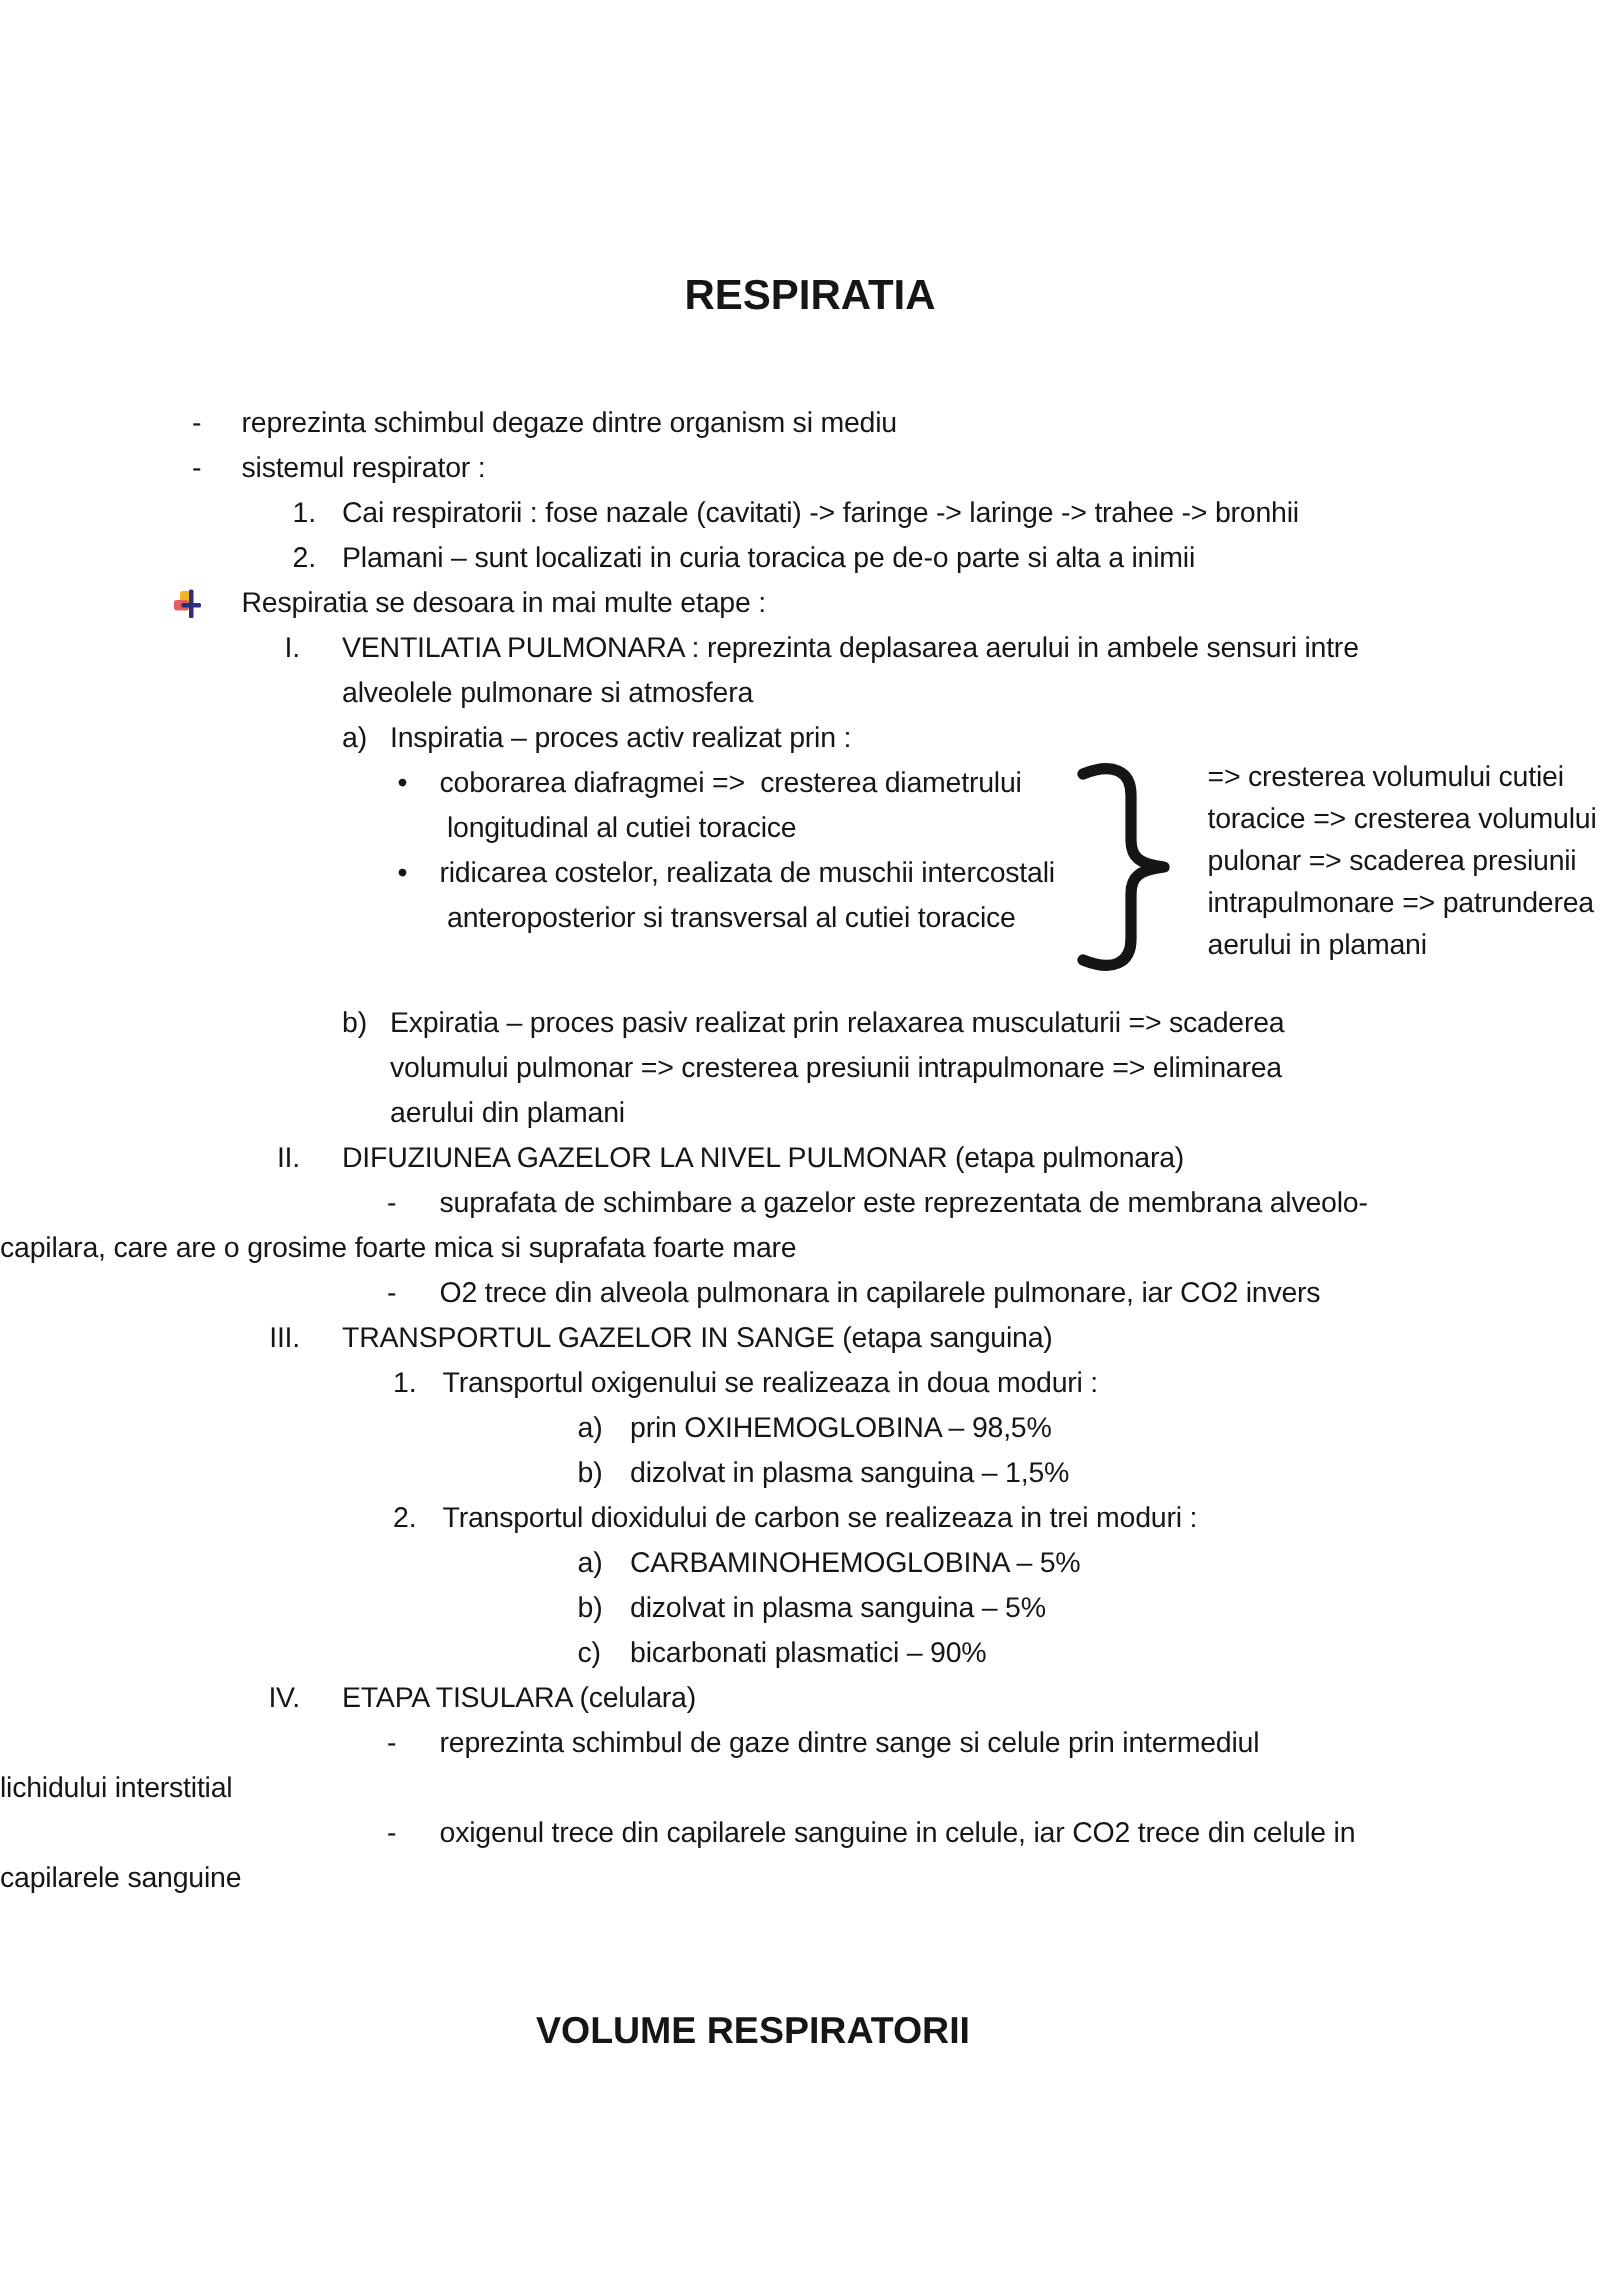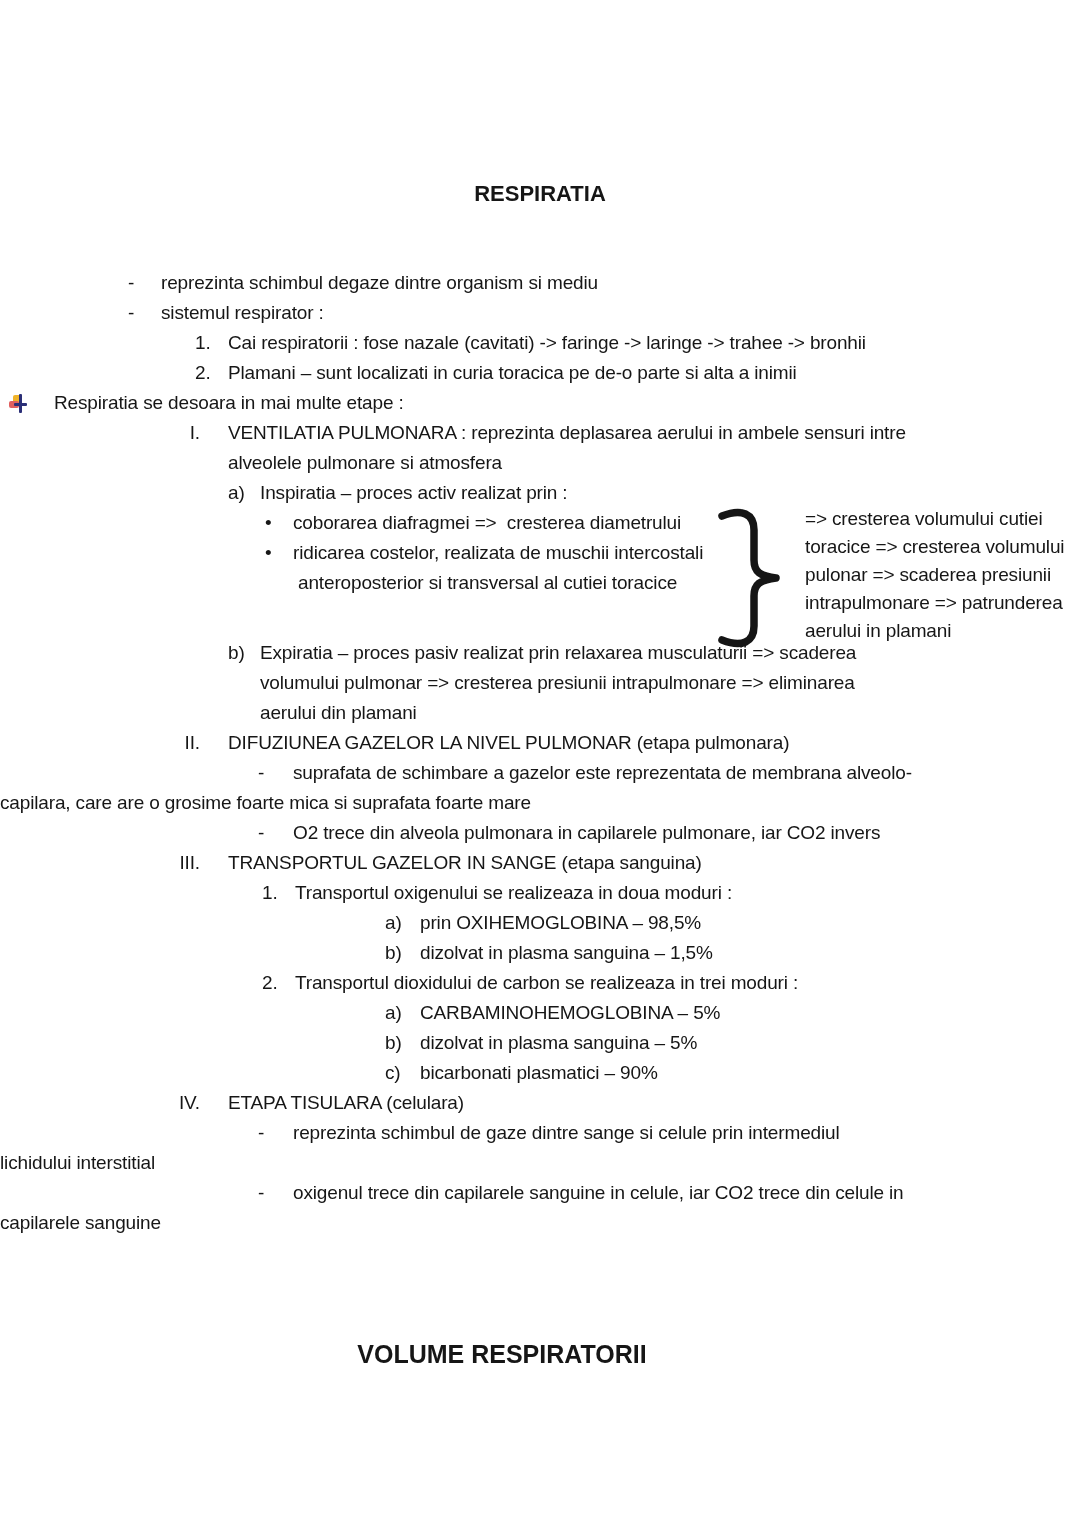--- a/index.html
+++ b/index.html
@@ -9,35 +9,35 @@
     background:#ffffff;
     font-family:"Liberation Sans","DejaVu Sans",sans-serif;
     color:#161616;
     font-size:19px;
     letter-spacing:-0.15px;
     overflow:hidden;
   }
   .doc-title{
     position:absolute;top:181px;left:0;width:1080px;
     text-align:center;
-    font-size:22px;font-weight:bold;letter-spacing:0;
+    font-size:28px;font-weight:bold;letter-spacing:0;
   }
   .section2-title{
     position:absolute;top:1340px;left:0;width:1004px;
     text-align:center;
     font-size:25px;font-weight:bold;letter-spacing:0;
   }
   #lines{position:absolute;top:268px;left:0;width:929px;}
   .row{line-height:30px;white-space:pre-wrap;}
   .row .marker{display:inline-block;white-space:pre;}
   .row .txt{white-space:pre-wrap;}
   .spacer{height:40px;}
 
   .lvl-dash   {padding-left:128px;} .lvl-dash   .marker{width:33px;}
-  .lvl-icon   {} .lvl-icon   .marker{width:54px;}
+  .lvl-icon   {padding-left:107px;} .lvl-icon   .marker{width:54px;}
   .lvl-num1   {padding-left:195px;} .lvl-num1   .marker{width:33px;}
   .lvl-roman  {padding-left:160px;} .lvl-roman  .marker{width:40px;text-align:right;margin-right:28px;}
   .lvl-cont1  {padding-left:228px;}
   .lvl-alpha1 {padding-left:228px;} .lvl-alpha1 .marker{width:32px;}
   .lvl-contb  {padding-left:260px;}
   .lvl-bullet {padding-left:265px;} .lvl-bullet .marker{width:28px;}
   .lvl-contbul{padding-left:298px;}
   .lvl-dash2  {padding-left:258px;} .lvl-dash2  .marker{width:35px;}
   .lvl-contd2 {}
   .lvl-num2   {padding-left:262px;} .lvl-num2   .marker{width:33px;}
@@ -67,20 +67,21 @@
   <div id="lines">
       <div class="row lvl-dash"><span class="marker">-</span><span class="txt">reprezinta schimbul degaze dintre organism si mediu</span></div>
       <div class="row lvl-dash"><span class="marker">-</span><span class="txt">sistemul respirator :</span></div>
       <div class="row lvl-num1"><span class="marker">1.</span><span class="txt">Cai respiratorii : fose nazale (cavitati) -&gt; faringe -&gt; laringe -&gt; trahee -&gt; bronhii</span></div>
       <div class="row lvl-num1"><span class="marker">2.</span><span class="txt">Plamani – sunt localizati in curia toracica pe de-o parte si alta a inimii</span></div>
       <div class="row lvl-icon"><span class="marker"><span class="icon-bullet"><span class="ib-yellow"></span><span class="ib-red"></span><span class="ib-v"></span><span class="ib-h"></span></span></span><span class="txt">Respiratia se desoara in mai multe etape :</span></div>
       <div class="row lvl-roman"><span class="marker">I.</span><span class="txt">VENTILATIA PULMONARA : reprezinta deplasarea aerului in ambele sensuri intre</span></div>
       <div class="row lvl-cont1"><span class="txt">alveolele pulmonare si atmosfera</span></div>
       <div class="row lvl-alpha1"><span class="marker">a)</span><span class="txt">Inspiratia – proces activ realizat prin :</span></div>
       <div class="row lvl-bullet"><span class="marker">•</span><span class="txt">coborarea diafragmei =&gt;  cresterea diametrului</span></div>
+      <div class="row lvl-contbul"><span class="txt">longitudinal al cutiei toracice</span></div>
       <div class="row lvl-bullet"><span class="marker">•</span><span class="txt">ridicarea costelor, realizata de muschii intercostali</span></div>
       <div class="row lvl-contbul"><span class="txt">anteroposterior si transversal al cutiei toracice</span></div>
       <div class="spacer"></div>
       <div class="row lvl-alpha1"><span class="marker">b)</span><span class="txt">Expiratia – proces pasiv realizat prin relaxarea musculaturii =&gt; scaderea</span></div>
       <div class="row lvl-contb"><span class="txt">volumului pulmonar =&gt; cresterea presiunii intrapulmonare =&gt; eliminarea</span></div>
       <div class="row lvl-contb"><span class="txt">aerului din plamani</span></div>
       <div class="row lvl-roman"><span class="marker">II.</span><span class="txt">DIFUZIUNEA GAZELOR LA NIVEL PULMONAR (etapa pulmonara)</span></div>
       <div class="row lvl-dash2"><span class="marker">-</span><span class="txt">suprafata de schimbare a gazelor este reprezentata de membrana alveolo-</span></div>
       <div class="row lvl-contd2"><span class="txt">capilara, care are o grosime foarte mica si suprafata foarte mare</span></div>
       <div class="row lvl-dash2"><span class="marker">-</span><span class="txt">O2 trece din alveola pulmonara in capilarele pulmonare, iar CO2 invers</span></div>

